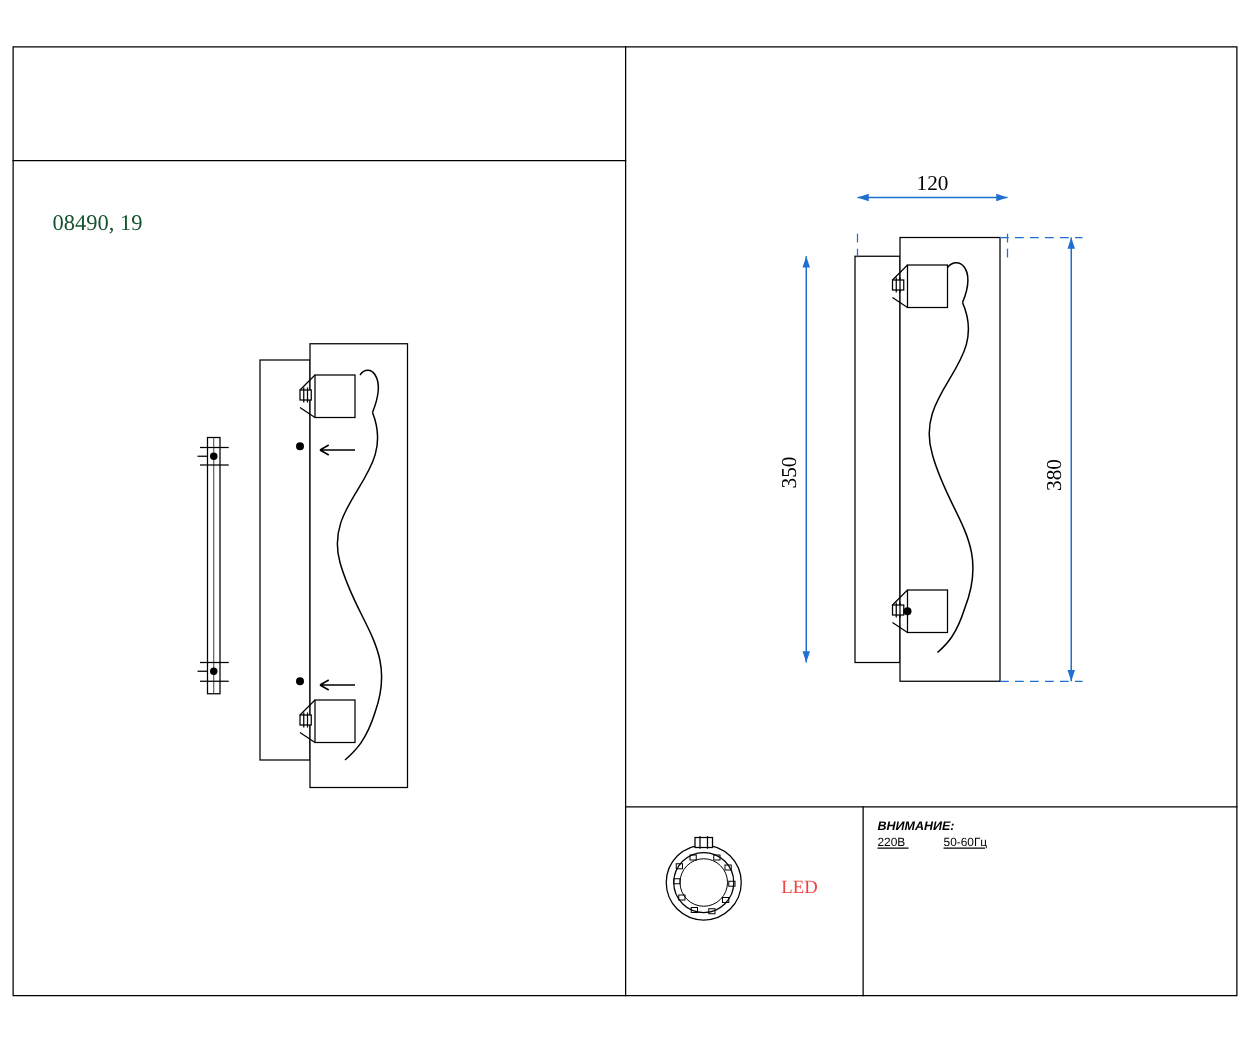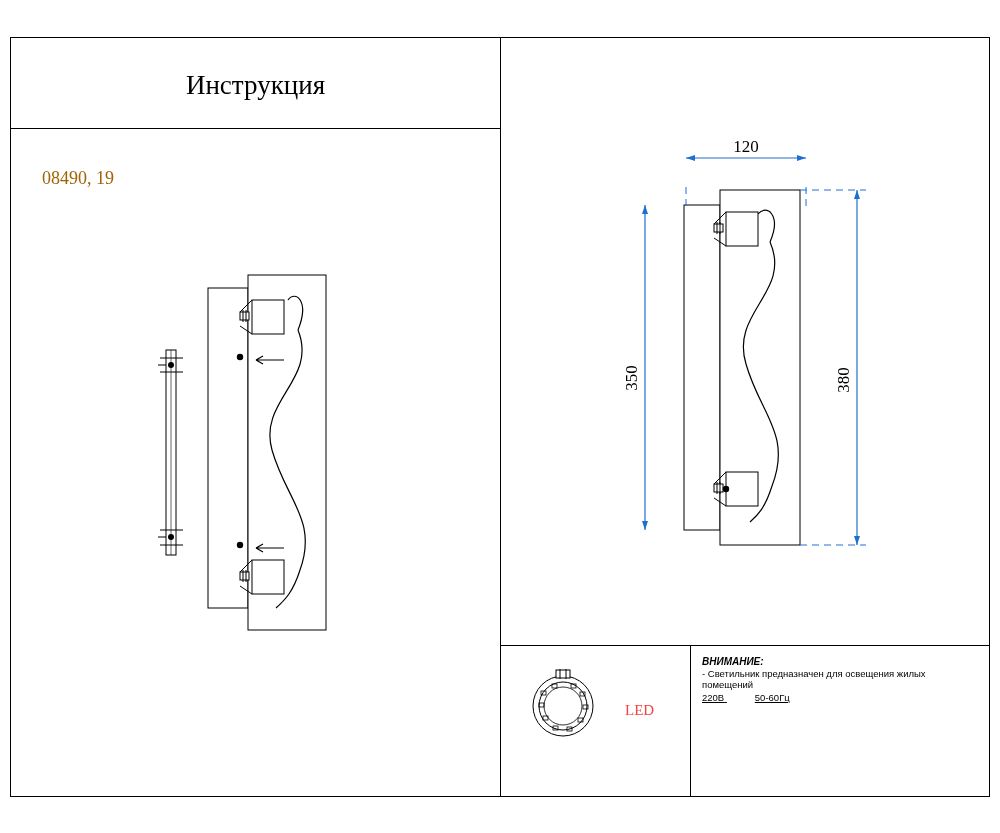--- a/index.html
+++ b/index.html
@@ -67,21 +67,21 @@
     font-size: 27px;
     font-family: "Liberation Serif", serif;
     color: #000;
   }
   .code {
     position: absolute;
     left: 42px;
     top: 168px;
     font-size: 18px;
     font-family: "Liberation Serif", serif;
-    color: #a16207;
+    color: #14532d;
   }
   .led-label {
     position: absolute;
     left: 625px;
     top: 702px;
     font-size: 15px;
     font-family: "Liberation Serif", serif;
     color: #ef4444;
   }
   .warn {
@@ -122,21 +122,20 @@
 <body>
 
 <div id="sheet">
 
   <div class="frame"></div>
   <div class="vline"></div>
   <div class="hline-title"></div>
   <div class="hline-bottom"></div>
   <div class="hline-note"></div>
 
-  <div class="title">Инструкция</div>
   <div class="code">08490, 19</div>
 
   <svg class="art" viewBox="0 0 1000 833">
 
     <g>
 
       <rect x="166" y="350" width="10" height="205" fill="#ffffff" stroke="#000" stroke-width="1"></rect>
       <line x1="171" y1="350" x2="171" y2="555" stroke="#000" stroke-width="0.6"></line>
 
       <line x1="160" y1="358" x2="183" y2="358" stroke="#000" stroke-width="1"></line>
@@ -248,20 +247,19 @@
         <rect x="571" y="684" width="5" height="4"></rect>
         <rect x="552" y="684" width="5" height="4"></rect>
       </g>
     </g>
   </svg>
 
   <div class="led-label">LED</div>
 
   <div class="warn">
     <div class="wtitle">ВНИМАНИЕ:</div>
-    <div>- Светильник предназначен для освещения жилых помещений</div>
     <div class="spec">
       <span>220В</span>
       <span class="sp2">50-60Гц</span>
     </div>
   </div>
 
 </div>
 
 </body></html>

